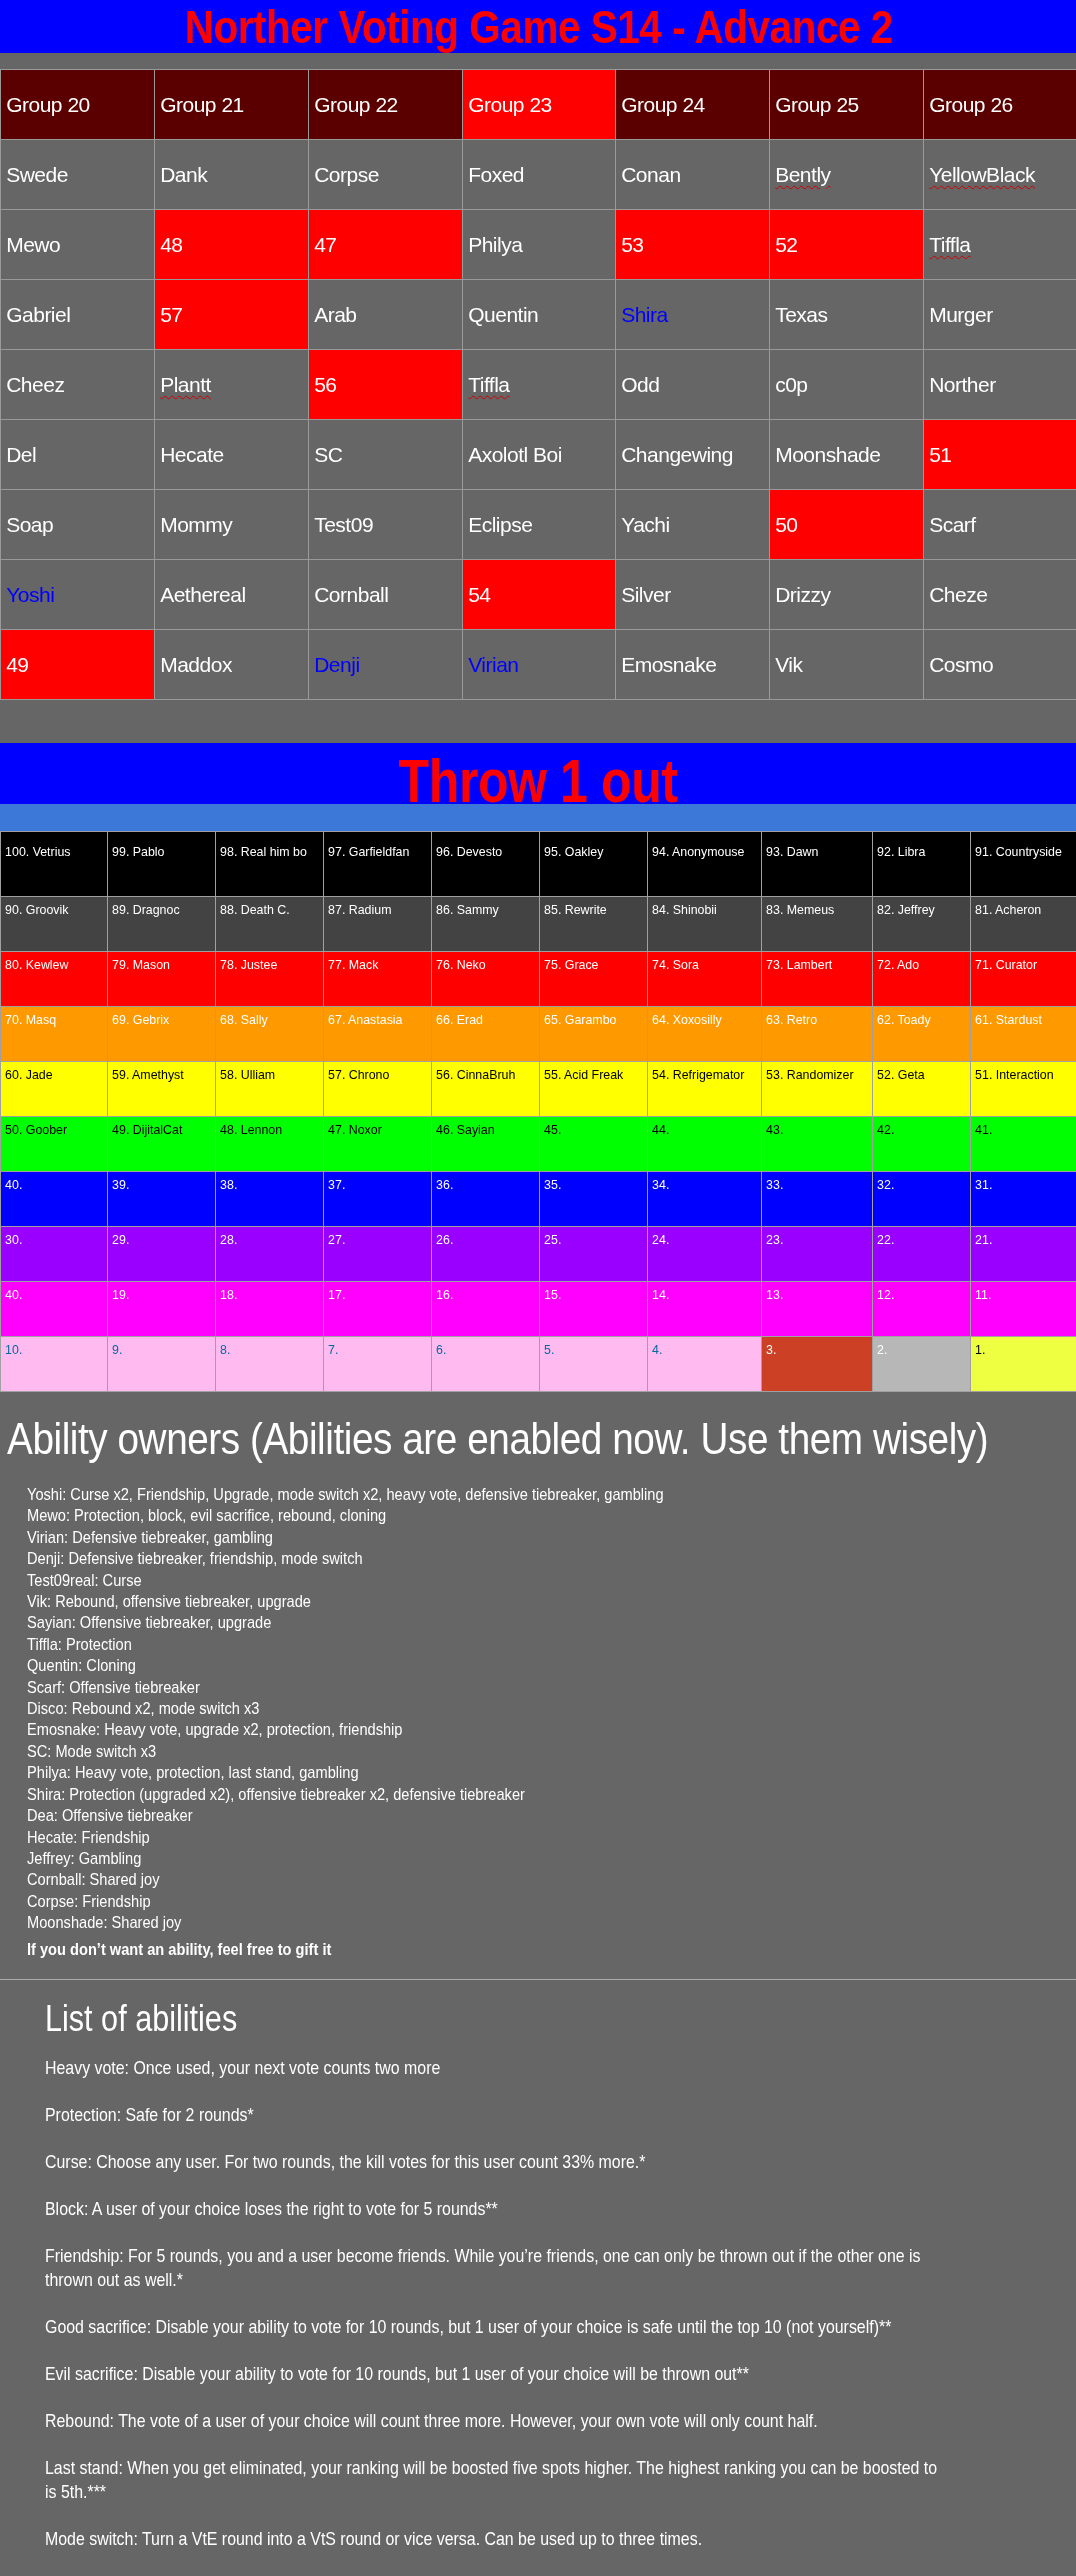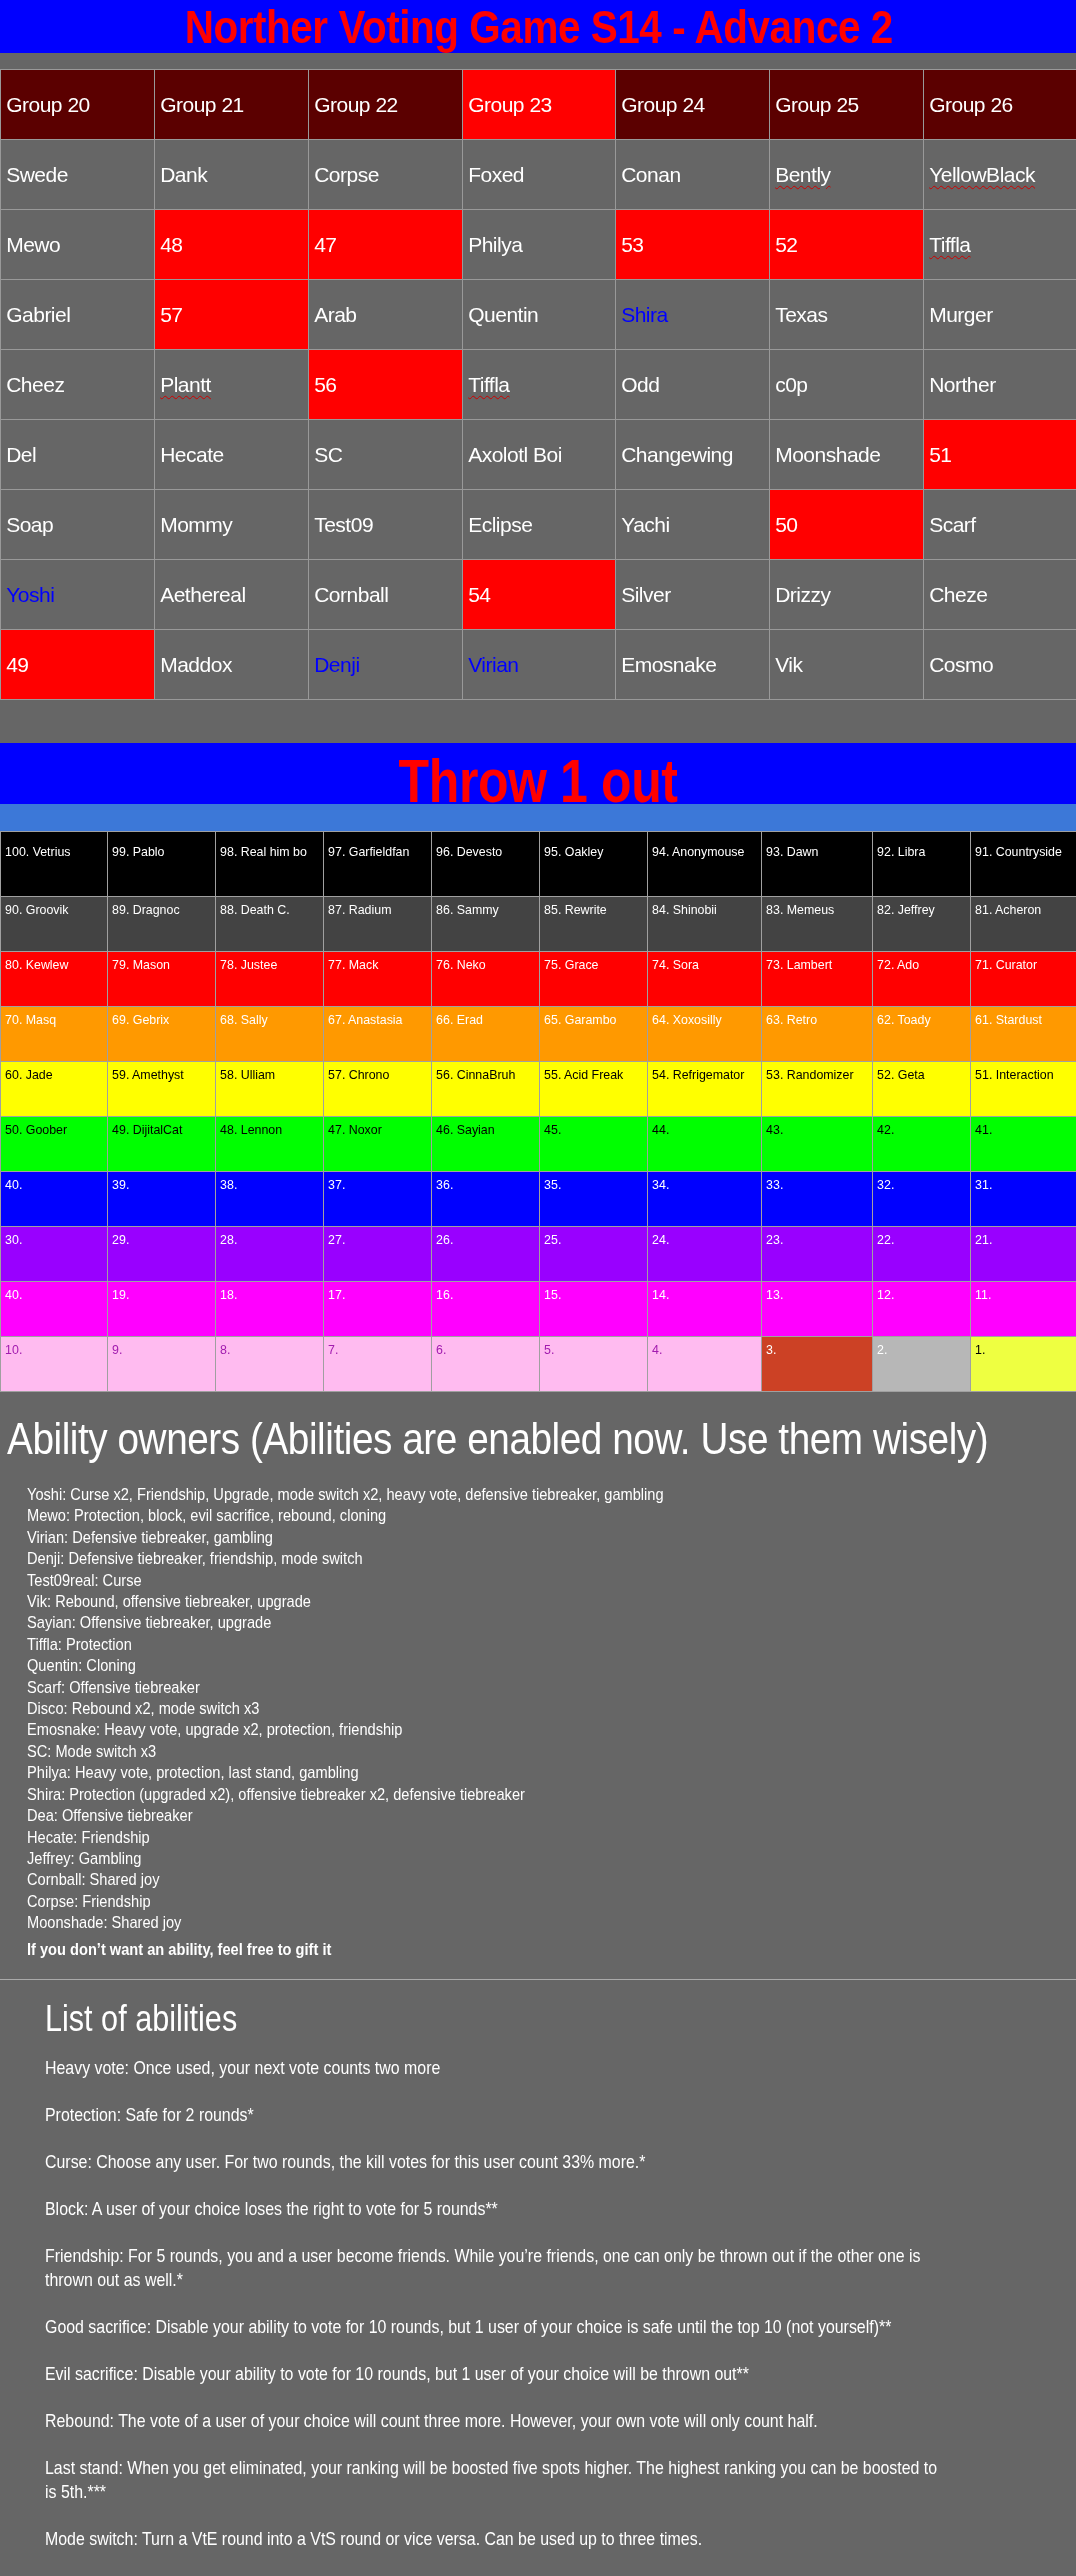--- a/index.html
+++ b/index.html
@@ -24,21 +24,21 @@
   #elims td { height: 55px; font-size: 12.4px; line-height: 19.6px; padding: 4.1px 4.1px 0 4.1px; border-color: #a0a0a0; }
   .r-black td { background: #000; color: #fff; }
   .r-dgray td { background: #434343; color: #fff; }
   .r-red td { background: #ff0000; color: #fff; }
   .r-orange td { background: #ff9900; color: #fff; }
   .r-yellow td { background: #ffff00; color: #000; }
   .r-green td { background: #00ff00; color: #000; }
   .r-blue td { background: #0000ff; color: #fff; }
   .r-purple td { background: #9900ff; color: #fff; }
   .r-magenta td { background: #ff00ff; color: #fff; }
-  .r-pink td { background: #ffbbf0; color: #a21caf; }
+  .r-pink td { background: #ffbbf0; color: #0369a1; }
   .r-pink td.p3 { background: #cc4125; color: #fff; }
   .r-pink td.p2 { background: #b7b7b7; color: #fff; }
   .r-pink td.p1 { background: #eeff41; color: #000; }
   #elims tr:first-child td { height: 65px; padding-top: 11.3px; }
   #elims tr td { height: 55px; }
   #ability-owners-title { position: absolute; top: 1414px; left: 7.2px; font-size: 44px; color: #fff; transform: scaleX(0.88); transform-origin: left; white-space: nowrap; letter-spacing: -0.5px; }
   #owners-list { position: absolute; top: 1484px; left: 27px; font-size: 17px; line-height: 21.4px; color: #fff; transform: scaleX(0.86); transform-origin: left; }
   #owners-list div { white-space: nowrap; }
   #gift-note { position: absolute; top: 1940px; left: 27px; font-size: 17px; font-weight: bold; transform: scaleX(0.86); transform-origin: left; }
   #sep { position: absolute; top: 1979px; left: 0; width: 1077px; height: 1px; background: #aaa; }

